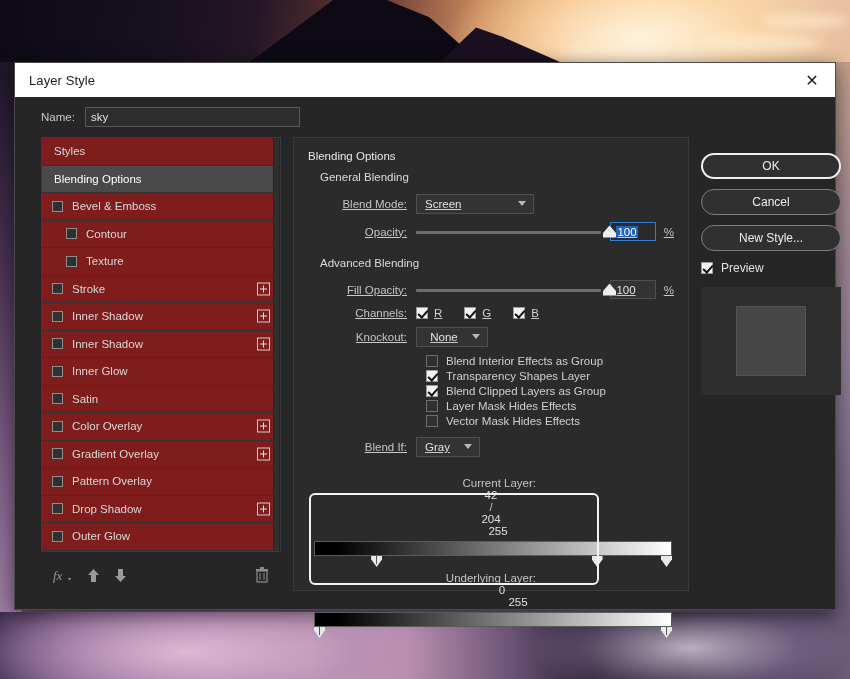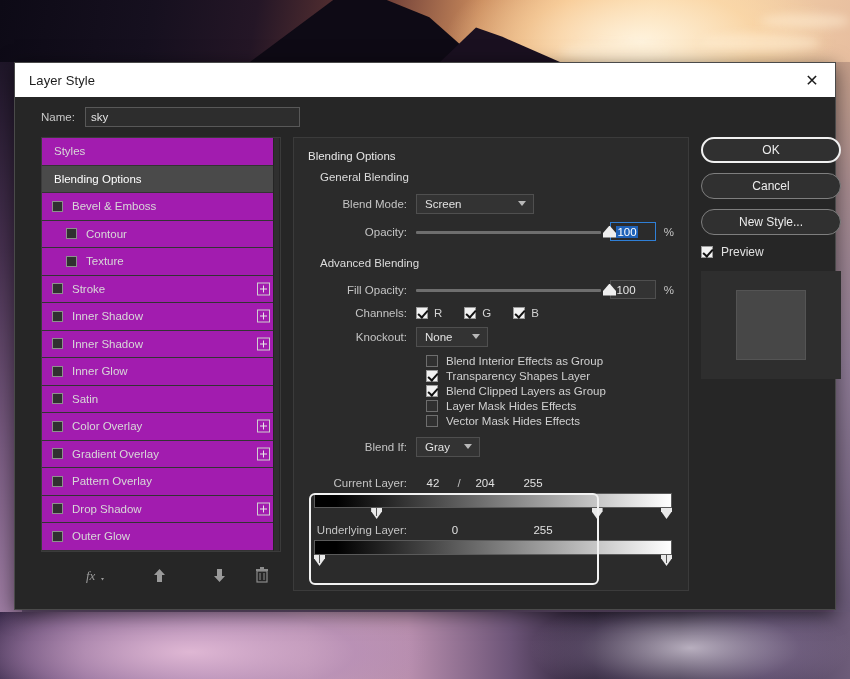--- a/index.html
+++ b/index.html
@@ -93,21 +93,21 @@
     width: 215px; height: 20px; background: #2d2d2d;
     border: 1px solid #585858; color: #e3e3e3;
     font-size: 11.5px; font-family: "Liberation Sans", sans-serif;
     padding: 0 5px; outline: none;
   }
 
   
   .styles-panel {
     position: absolute; left: 26px; top: 40px;
     width: 240px; height: 415px;
-    background: #a21caf; border: 1px solid #3b3b3b;
+    background: #7f1d1d; border: 1px solid #3b3b3b;
     overflow: hidden;
   }
   .style-item {
     position: relative; height: 27.5px; display: flex; align-items: center;
     padding-left: 10px; border-bottom: 1px solid #333333;
     font-size: 11.5px; color: #d8d8d8; cursor: pointer;
   }
   .style-item.header { padding-left: 12px; }
   .style-item.selected { background: #4a4a4a; color: #ffffff; }
   .style-item.indent { padding-left: 24px; }
@@ -134,55 +134,55 @@
   .styles-scroll .thumb {
     position: absolute; left: 1px; top: 0; width: 5px; height: 100%;
     background: #2f2f2f;
   }
 
   
   .fx-bar {
     position: absolute; left: 26px; top: 462px; width: 240px; height: 32px;
     display: flex; align-items: center; gap: 14px; padding: 0 12px;
   }
-  .fx-bar .icon { color: #fdba74; cursor: pointer; display: flex; align-items: flex-start; margin-left: 33px; }
+  .fx-bar .icon { color: #fdba74; cursor: pointer; display: flex; align-items: flex-start; }
   .fx-bar .trash { margin-left: auto; }
 
   
   .center {
     position: absolute; left: 278px; top: 40px;
     width: 396px; height: 454px;
     background: #2b2b2b; border: 1px solid #3b3b3b;
     padding: 12px 14px;
     font-size: 11.5px; color: #c9c9c9;
   }
   .sec-title { color: #e7e7e7; font-size: 11.5px; margin-bottom: 9px; }
   .sub-title { color: #dcdcdc; font-size: 11.5px; margin: 0 0 11px 12px; }
 
-  .row { display: flex; align-items: center; margin-bottom: 8px; }
+  .row { display: flex; align-items: center; margin-bottom: 8px; text-decoration: underline; }
   .row .lab {
     width: 108px; text-align: right; padding-right: 9px;
     color: #c4c4c4; font-size: 11.5px; flex: none;
   }
   .select {
     position: relative; height: 20px; background: #333333;
     border: 1px solid #4f4f4f; color: #e2e2e2; font-size: 11.5px;
     display: flex; align-items: center; padding: 0 24px 0 8px; cursor: pointer;
   }
   .select .chev {
     position: absolute; right: 7px; top: 50%; width: 8px; height: 5px;
     transform: translateY(-60%);
   }
   .select .chev::before {
     content: ""; position: absolute; left: 0; top: 0;
     border-left: 4px solid transparent; border-right: 4px solid transparent;
     border-top: 5px solid #b8b8b8;
   }
   .select.w-blend { width: 118px; }
-  .select.w-knock { width: 72px; }
+  .select.w-knock { width: 72px; justify-content: center; }
   .select.w-blendif { width: 64px; }
 
   
   .slider { position: relative; width: 200px; height: 14px; display: flex; align-items: center; }
   .slider .track {
     position: absolute; left: 0; right: 0; top: 6px; height: 3px;
     background: #6e6e6e; border-radius: 1px;
   }
   .slider .knob {
     position: absolute; top: 1px; width: 13px; height: 12px;
@@ -215,21 +215,21 @@
   .chan { display: flex; align-items: center; gap: 6px; margin-right: 22px; }
   .chan span { color: #d2d2d2; font-size: 11.5px; }
 
   .optline {
     display: flex; align-items: center; gap: 8px;
     margin: 0 0 3px 118px; color: #d0d0d0; font-size: 11.5px;
   }
 
   
   .blendif { margin-top: 10px; }
-  .layer-vals { display: flex; align-items: center; margin: 6px 0 4px 0; }
+  .layer-vals { display: flex; align-items: center; margin: 6px 0 4px 0; flex-direction: column; }
   .layer-vals .lab2 {
     width: 108px; text-align: right; padding-right: 9px; color: #c4c4c4; font-size: 11.5px;
   }
   .layer-vals .v { width: 34px; text-align: center; color: #e0e0e0; font-size: 11.5px; }
   .layer-vals .sep { width: 18px; text-align: center; color: #c0c0c0; font-size: 11.5px; }
 
   .ramp-wrap { position: relative; margin: 2px 0 0 6px; width: 358px; }
   .ramp {
     width: 358px; height: 15px; border: 1px solid #5a5a5a;
     background: linear-gradient(90deg, #000000 0%, #000000 6%, #ffffff 100%);
@@ -255,21 +255,21 @@
 
   
   .callout {
     position: absolute; left: 294px; top: 396px;
     width: 290px; height: 92px;
     border: 2px solid #f2f2f2; border-radius: 6px;
     pointer-events: none; z-index: 30;
   }
 
   
-  .right-col { position: absolute; left: 686px; top: 40px; width: 144px; }
+  .right-col { position: absolute; left: 686px; top: 56px; width: 144px; }
   .btn {
     width: 140px; height: 26px; border-radius: 13px;
     background: #303030; border: 1px solid #7e7e7e;
     color: #ececec; font-size: 12px;
     display: flex; align-items: center; justify-content: center;
     margin-bottom: 10px; cursor: pointer;
     font-family: "Liberation Sans", sans-serif;
   }
   .btn.primary { border: 2px solid #f0f0f0; }
   .preview-row {

